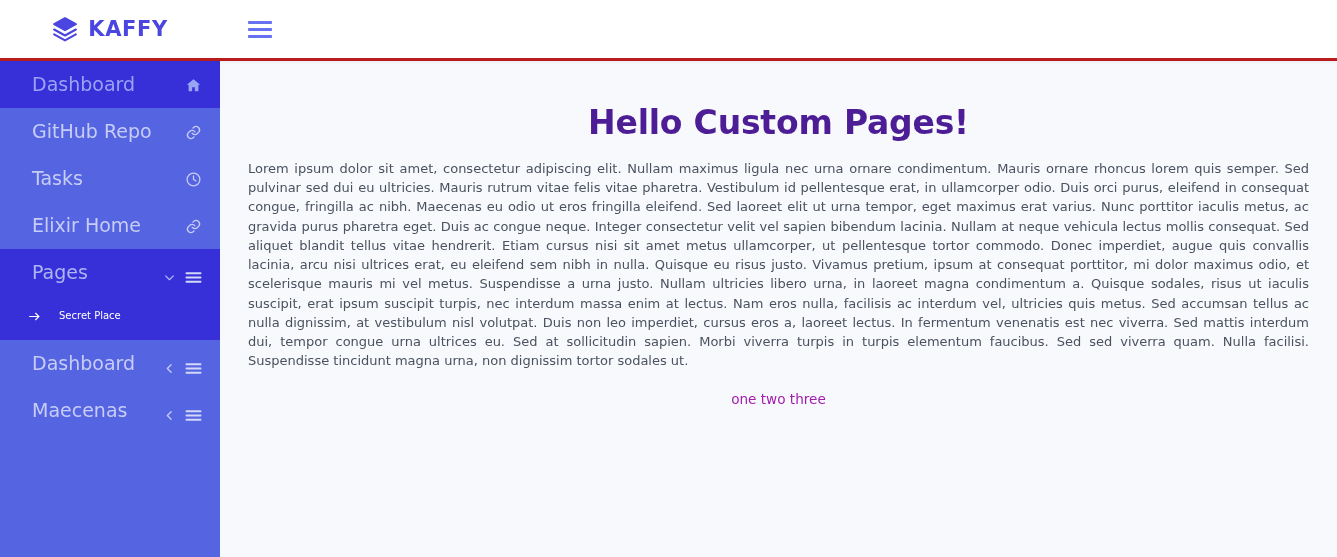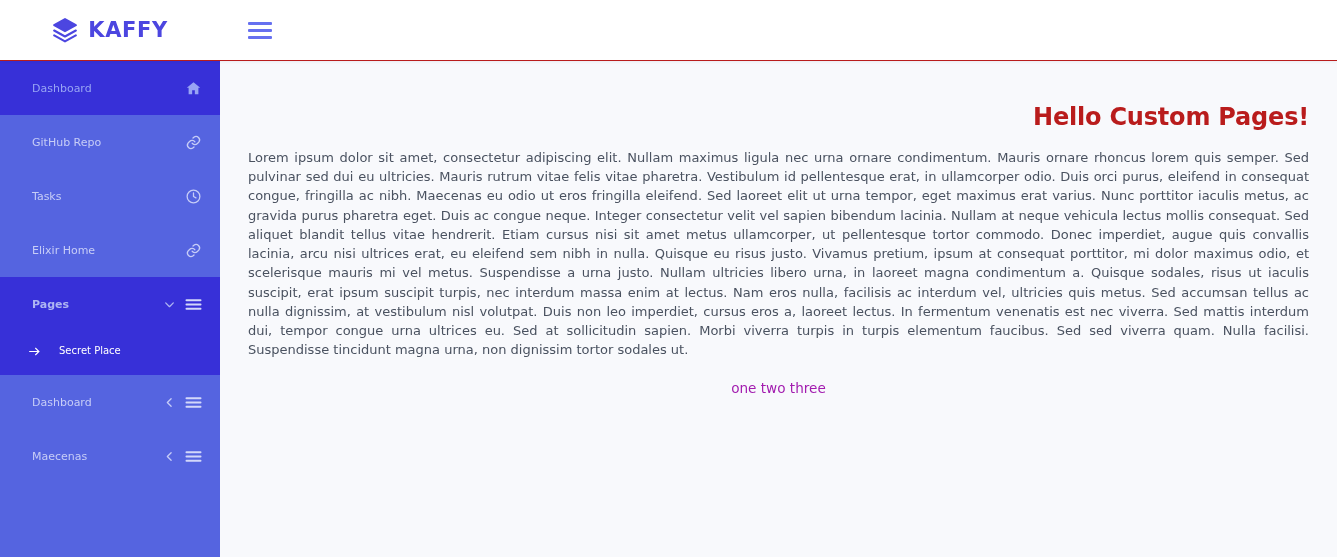--- a/index.html
+++ b/index.html
@@ -9,21 +9,21 @@
     background: #ffffff;
     overflow: hidden;
   }
   .app { position: relative; width: 1337px; height: 557px; }
 
   
   .topbar {
     position: absolute; top: 0; left: 0;
     width: 1337px; height: 61px;
     background: #ffffff;
-    border-bottom: 1px solid #b91c1c;
+    border-bottom: 3px solid #b91c1c;
     box-shadow: 0 1px 3px rgba(20,20,60,0.06);
     display: flex; align-items: center;
     z-index: 5;
   }
   .brand {
     width: 220px; height: 61px;
     display: flex; align-items: center; justify-content: center;
     gap: 10px;
     text-decoration: none;
   }
@@ -46,34 +46,34 @@
   
   .sidebar {
     position: absolute; top: 61px; left: 0;
     width: 220px; height: 496px;
     background: #5564e0;
     overflow: hidden;
   }
   .nav-item {
     position: relative;
     display: flex; align-items: center;
-    height: 54px;
+    height: 47px;
     padding: 0 18px 0 32px;
     color: #c7cdf7;
-    font-size: 11px;
+    font-size: 19px;
     text-decoration: none;
     cursor: pointer;
     user-select: none;
   }
   .nav-item .label { flex: 1 1 auto; line-height: 1; }
   .nav-item .icons { display: flex; align-items: center; gap: 9px; flex: none; }
   .nav-item.active { background: #3730d8; color: #98a4f4; }
 
   .group { background: #3730d8; }
-  .group .nav-item { color: #aeb5f2; font-weight: bold; }
+  .group .nav-item { color: #aeb5f2; }
   .group.open { padding-bottom: 4px; }
   .sub-item {
     display: flex; align-items: center;
     height: 40px;
     padding: 0 18px 0 28px;
     gap: 18px;
     color: #ffffff;
     font-size: 10px;
     text-decoration: none;
     cursor: pointer;
@@ -88,24 +88,24 @@
   .main {
     position: absolute; top: 61px; left: 220px;
     width: 1117px; height: 496px;
     background: #f8f9fc;
     overflow: hidden;
   }
   .content {
     padding: 42px 28px 0 28px;
   }
   .page-title {
-    text-align: right;
-    font-size: 24px;
+    text-align: center;
+    font-size: 33px;
     font-weight: 700;
-    color: #b91c1c;
+    color: #4c1d95;
     letter-spacing: -0.2px;
     margin-bottom: 17px;
   }
   .body-copy {
     text-align: justify;
     font-size: 13px;
     line-height: 1.48;
     color: #4a5260;
     margin: 0 0 8px 0;
   }

